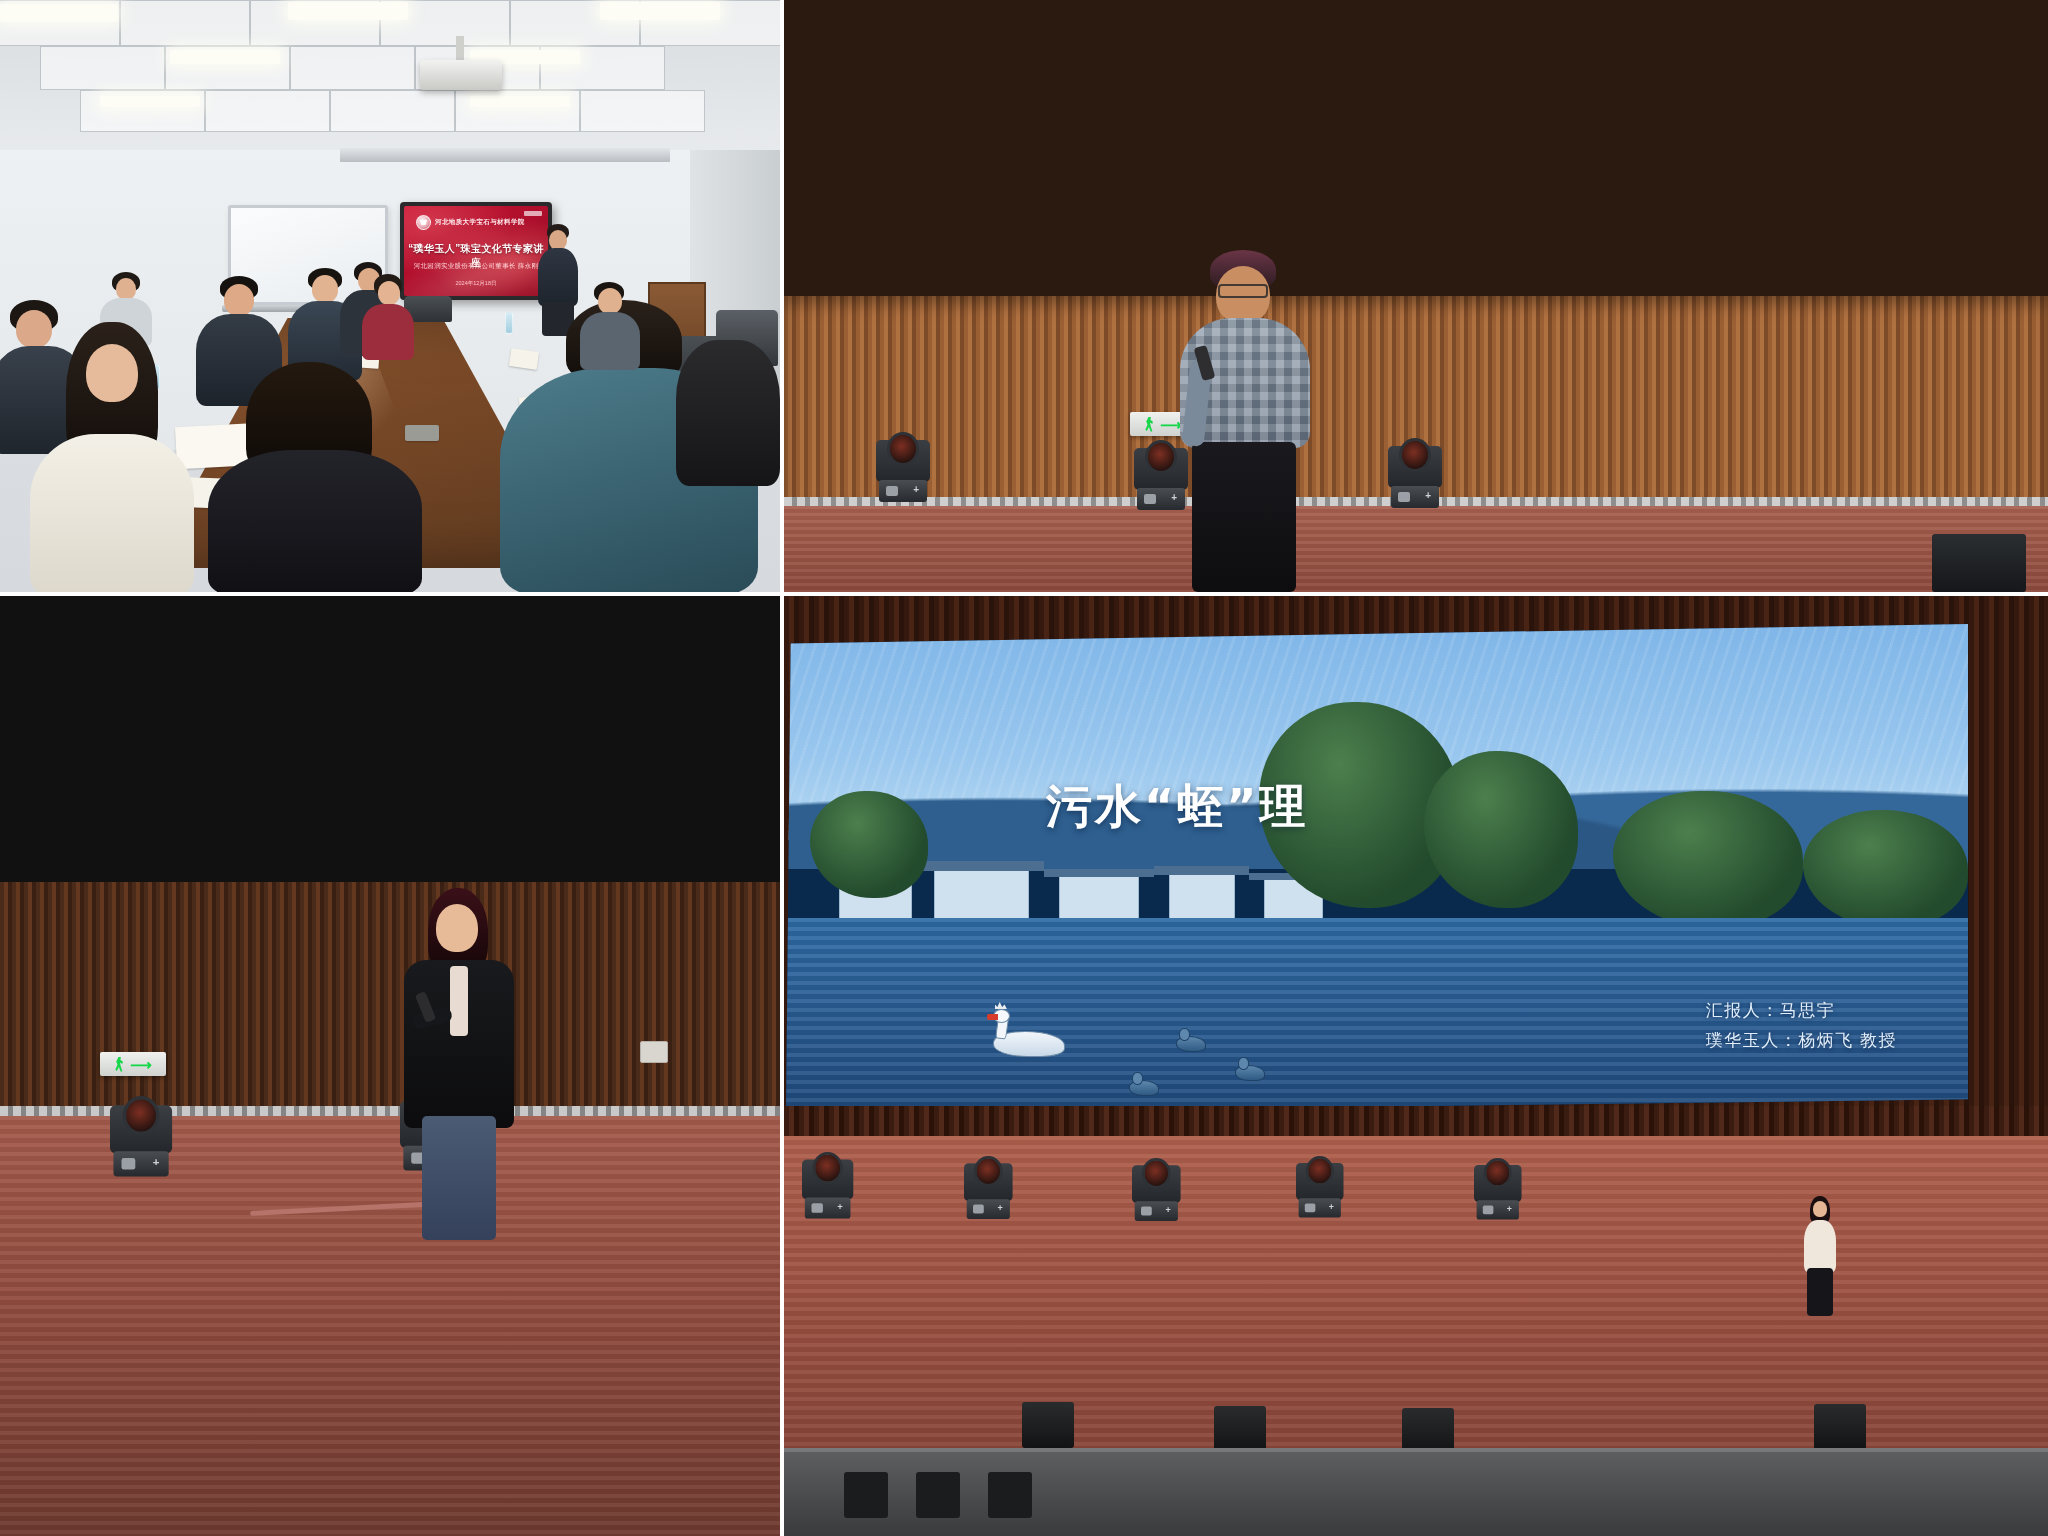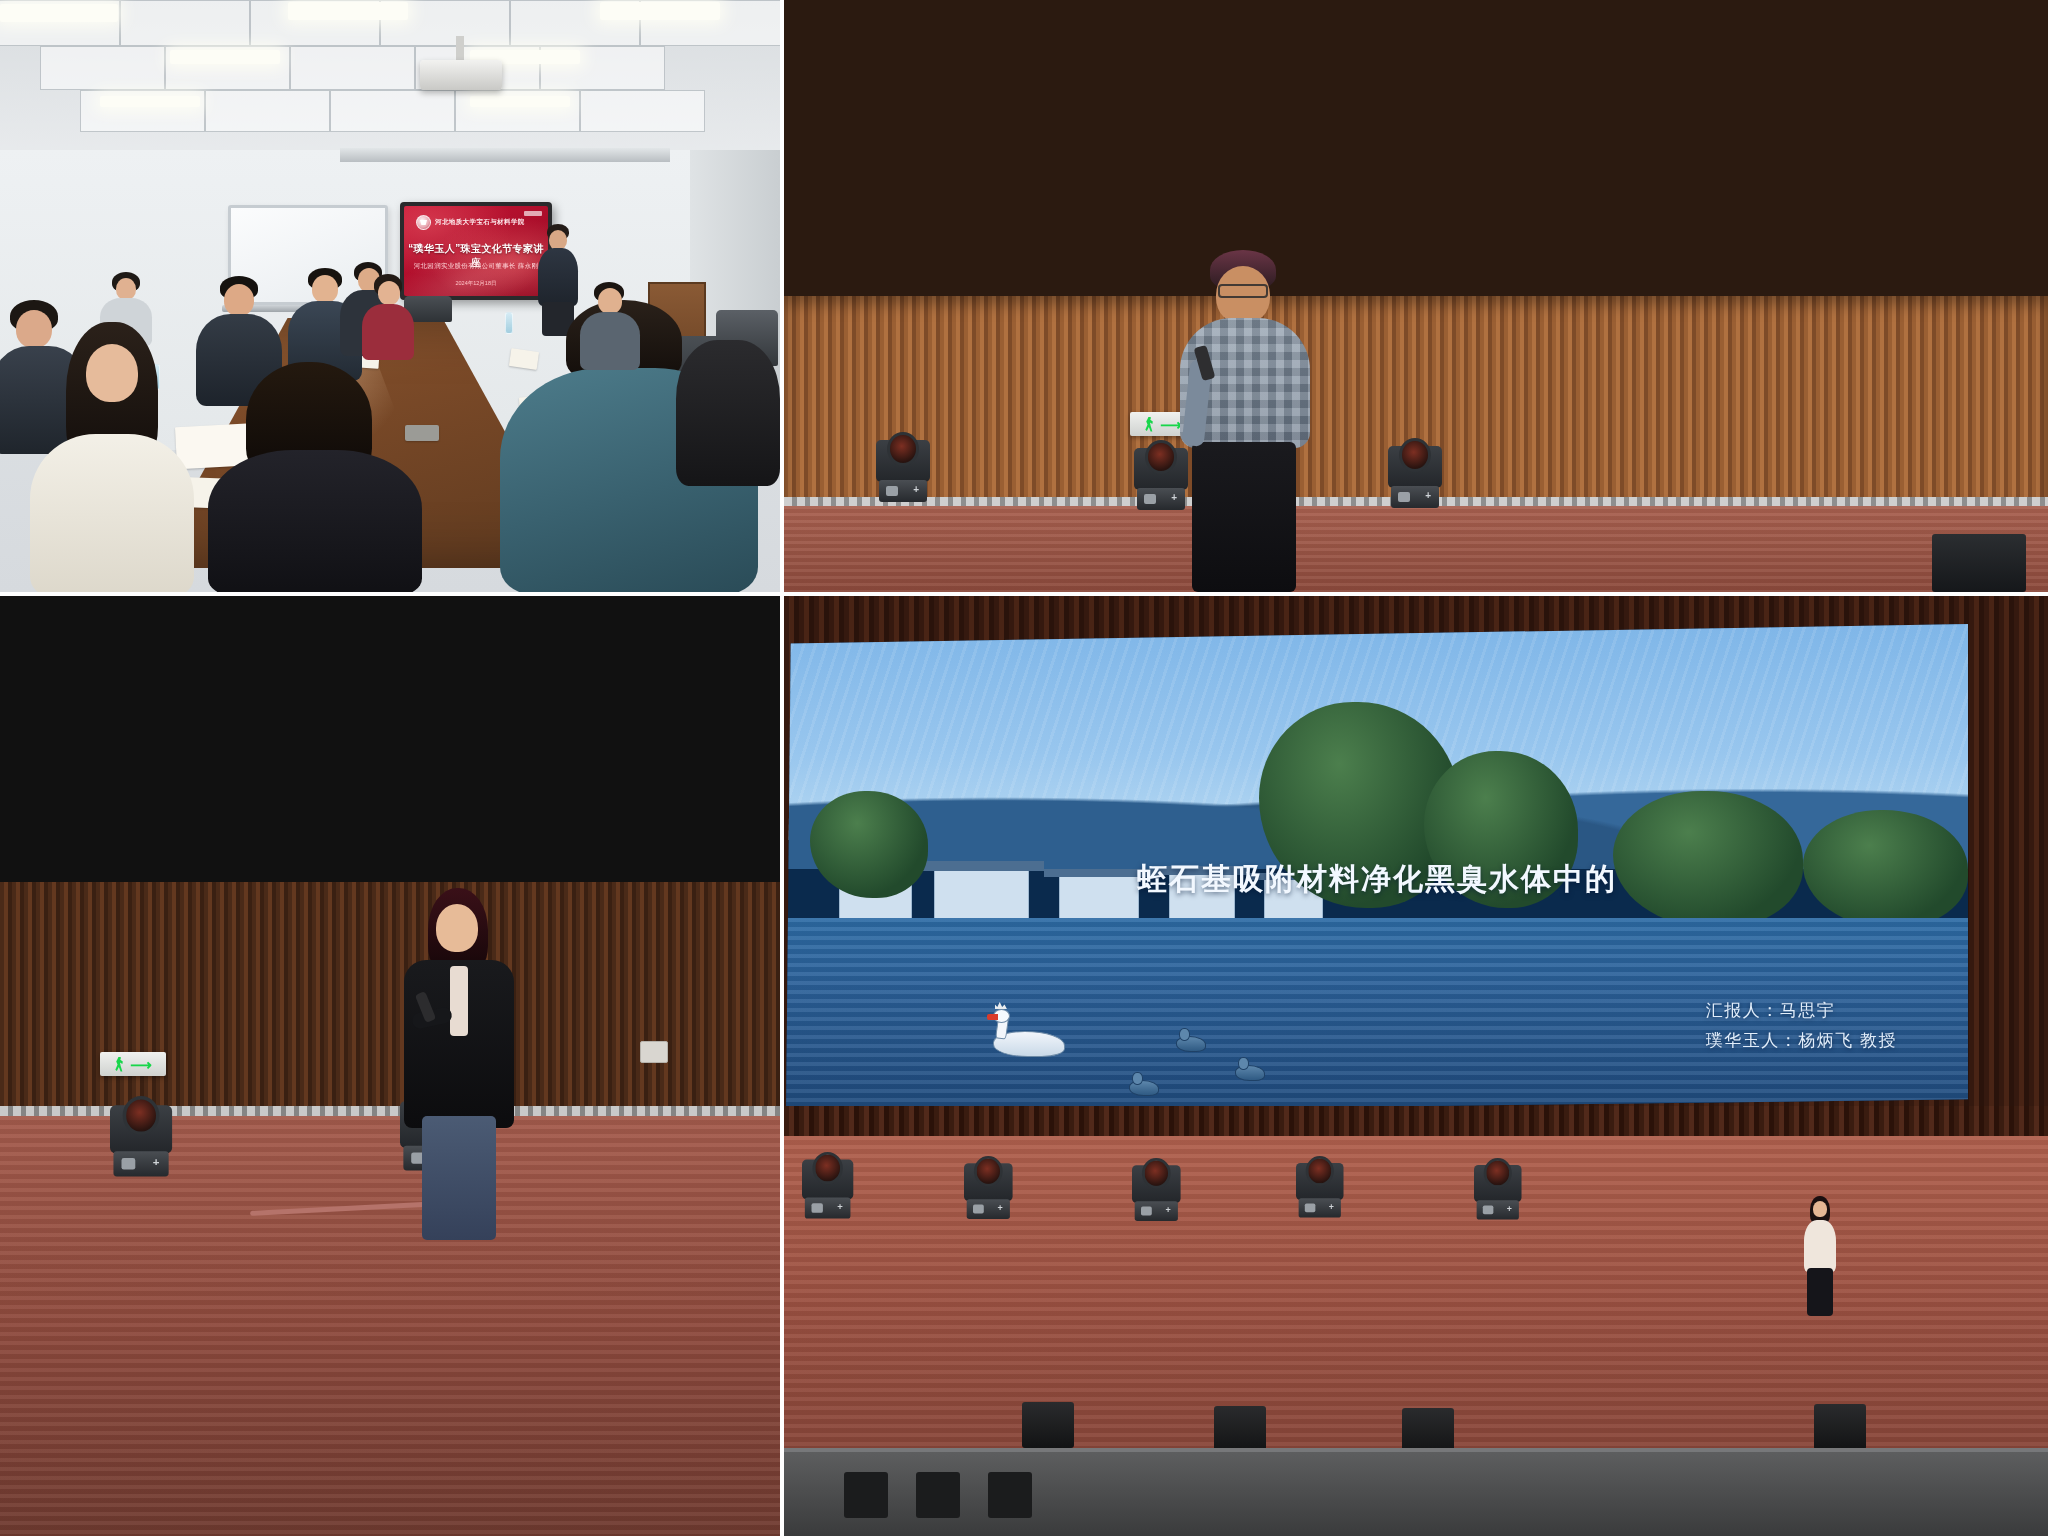--- a/index.html
+++ b/index.html
@@ -707,21 +707,21 @@
       </div>
 
       <div class="tree" style="left:40%;top:16%;width:17%;height:42%"></div>
       <div class="tree" style="left:54%;top:26%;width:13%;height:32%"></div>
       <div class="tree" style="left:70%;top:34%;width:16%;height:28%"></div>
       <div class="tree" style="left:86%;top:38%;width:14%;height:24%"></div>
       <div class="tree" style="left:2%;top:34%;width:10%;height:22%"></div>
 
       <div class="water"></div>
 
-      <div class="sl-sub1">蛭石基吸附材料净化黑臭水体中的</div>
+      <div class="sl-title">污水“蛭”理</div>
 
       <div class="credits">
         <div>汇报人：马思宇</div>
         <div>璞华玉人：杨炳飞 教授</div>
       </div>
 
       <div class="swan">
         <div class="body"></div>
           <div class="neck"></div>
         <div class="head">

